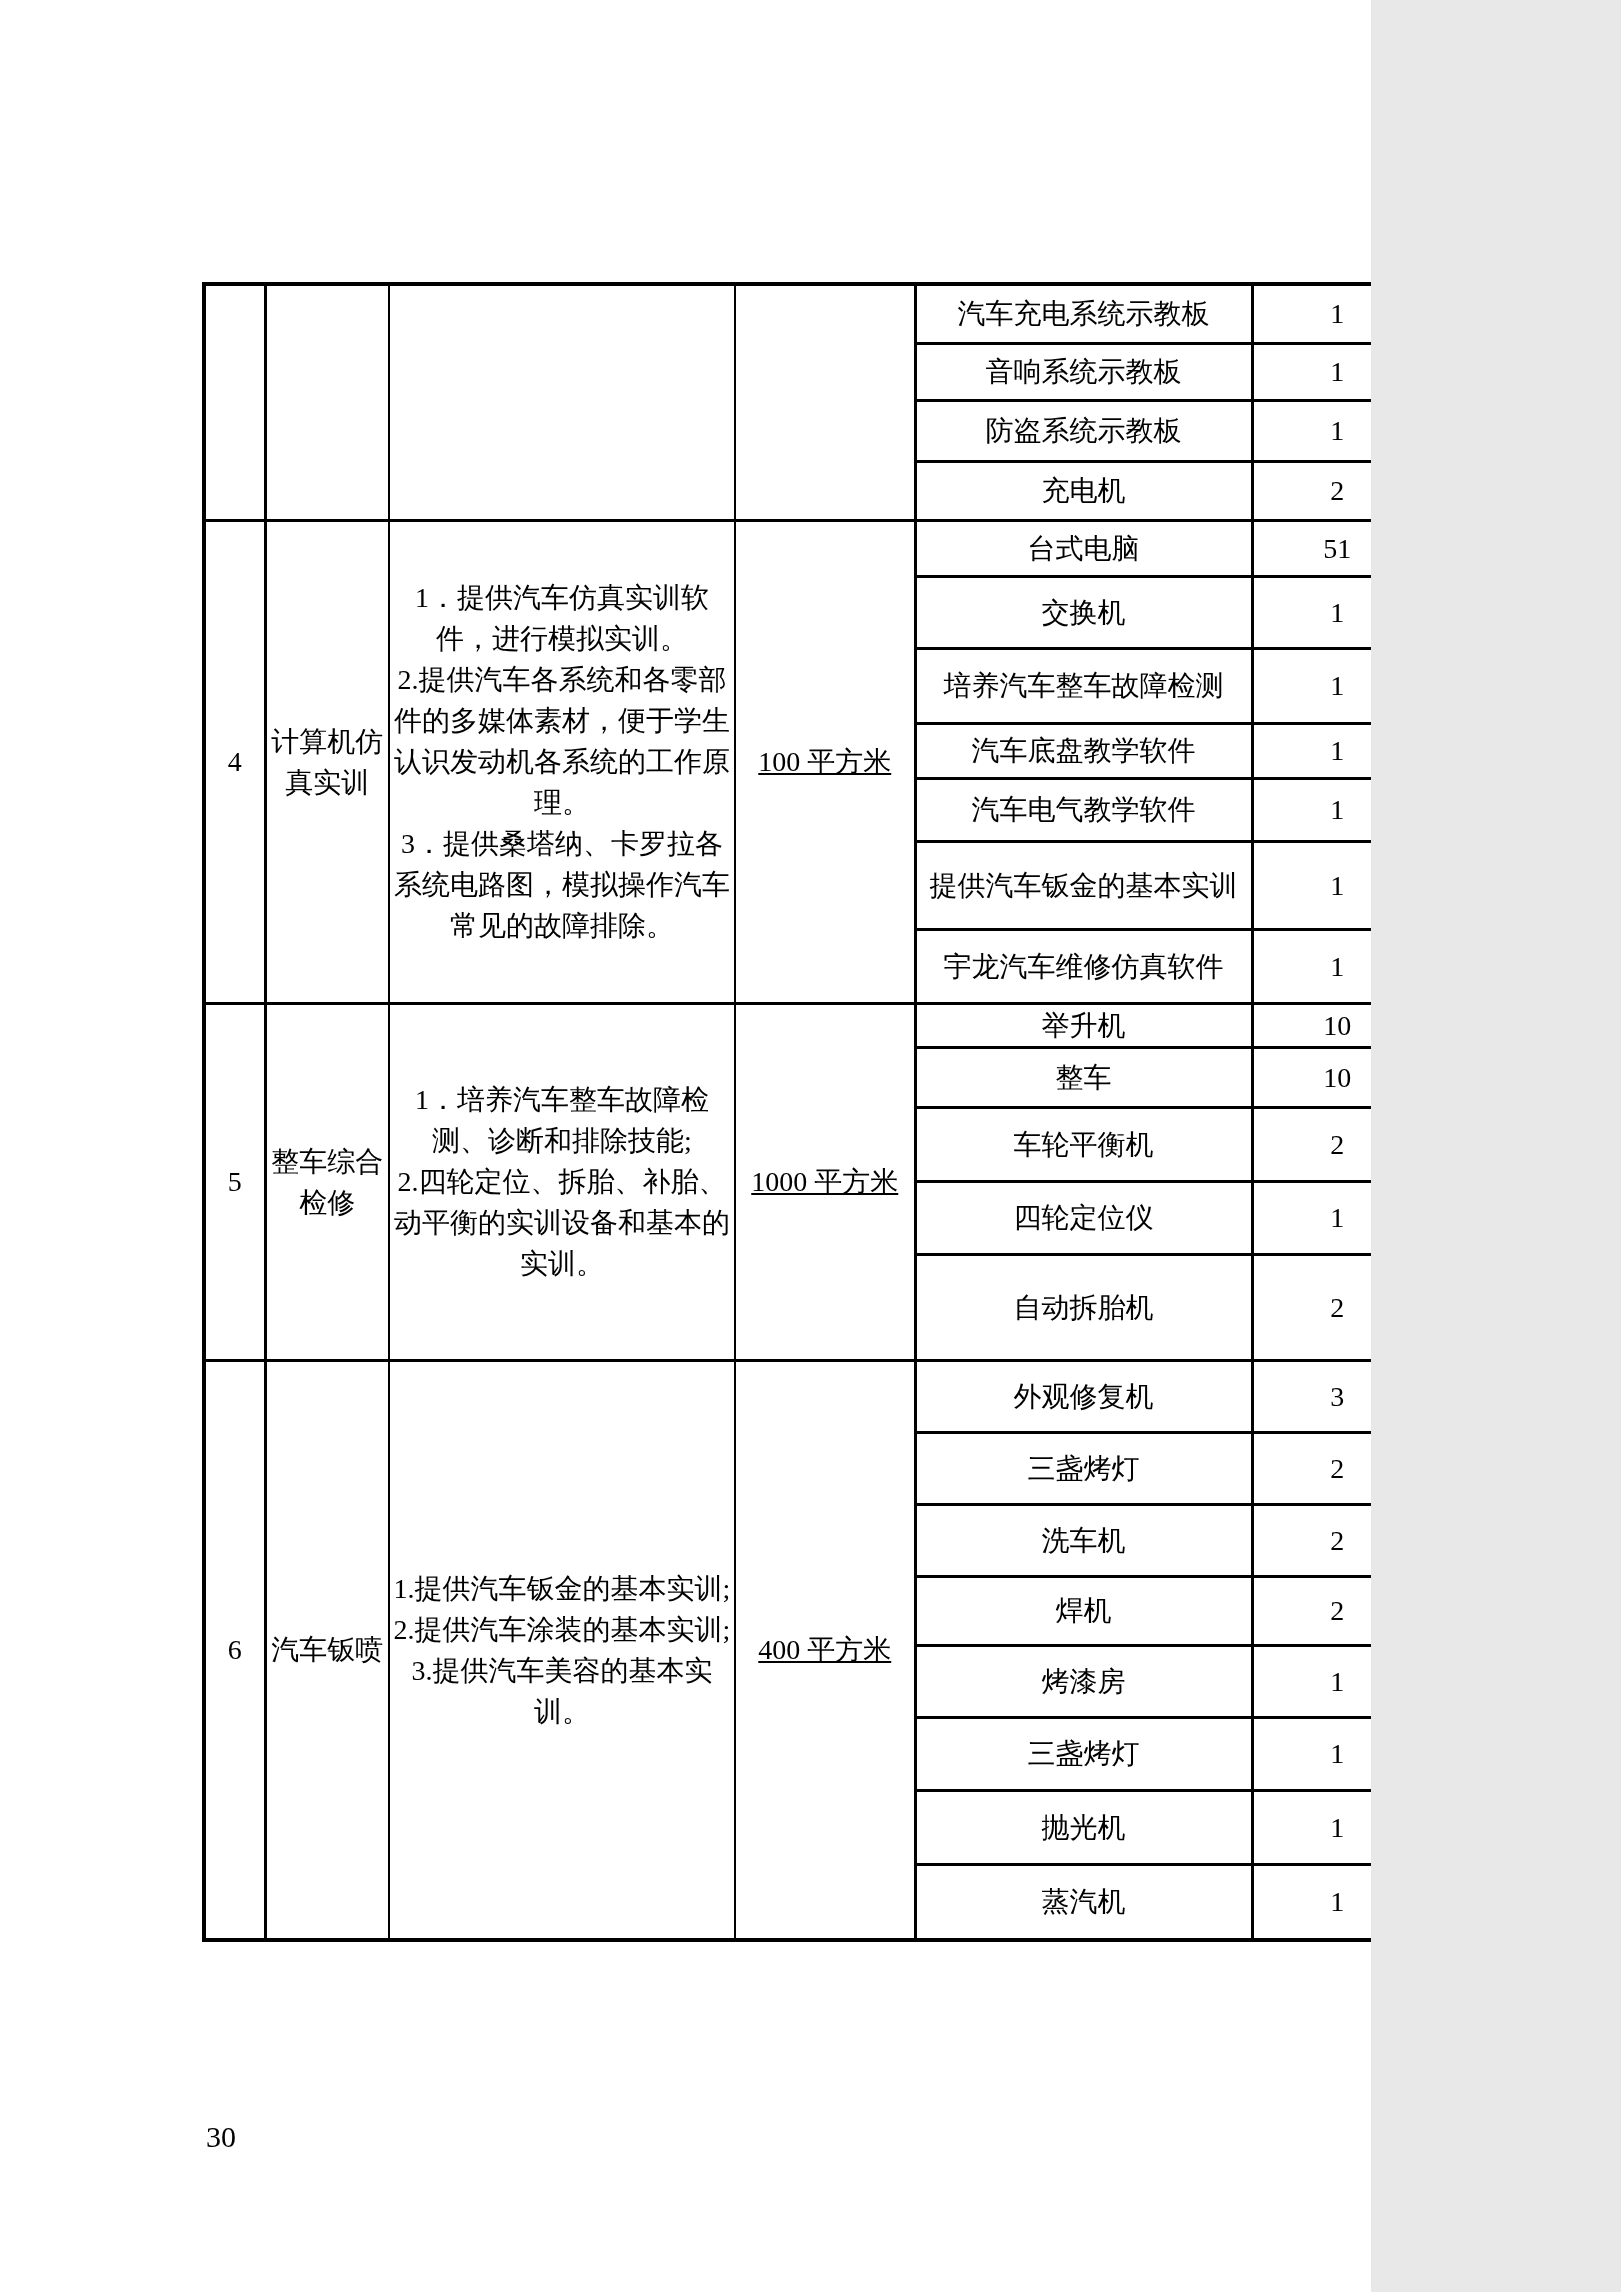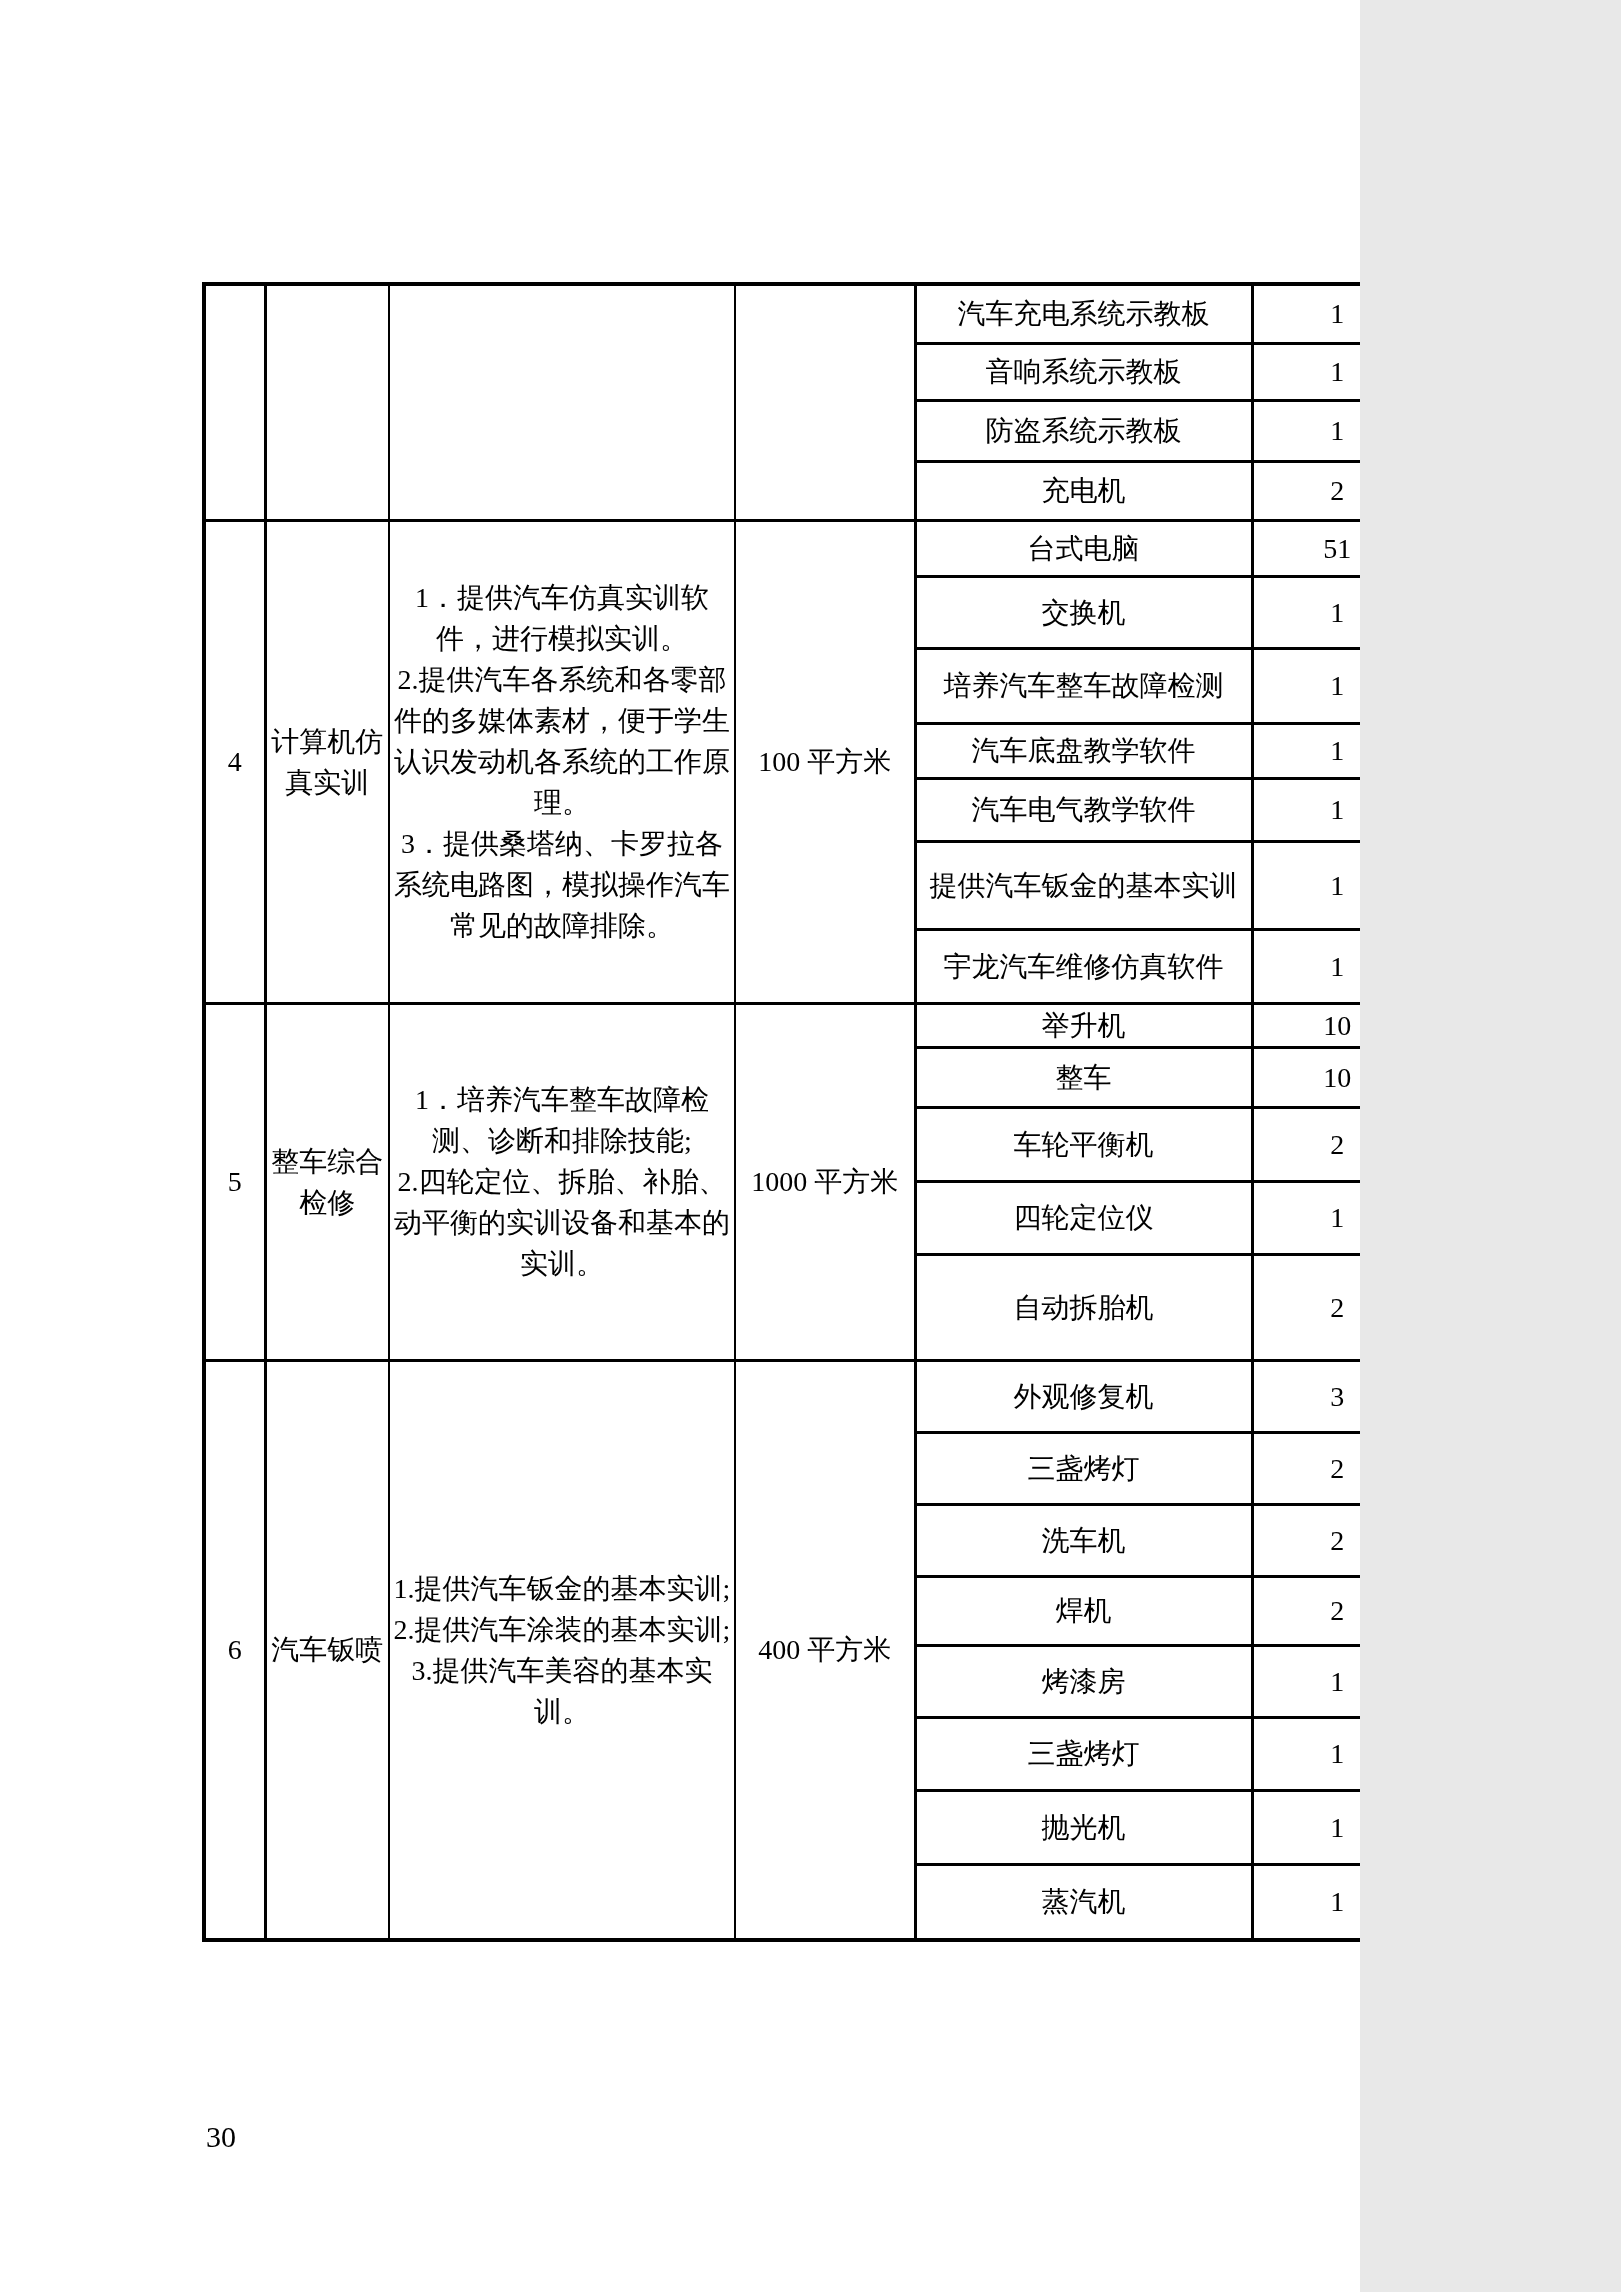--- a/index.html
+++ b/index.html
@@ -3,41 +3,42 @@
 <meta charset="utf-8">
 <style>
   html,body{margin:0;padding:0;background:#e8e8e8;}
   .page{
     position:relative;
     width:1360px;height:2293px;
     background:#ffffff;
     font-family:"Liberation Serif","DejaVu Serif",serif;
     color:#000;
     overflow:hidden;
+    padding-left:11px;
   }
   table.facility{
     position:absolute;left:202px;top:282px;
     border-collapse:collapse;
     table-layout:fixed;
     width:1219px;
     border:4.9px solid #000;
   }
   table.facility td{
     vertical-align:middle;
     text-align:center;
     font-size:28px;
     line-height:41px;
     padding:0;
     border-bottom:3.9px solid #000;
     overflow:hidden;
   }
   td.c-no{border-right:3.9px solid #000;}
   td.c-name{border-right:2px solid #000;padding:0 13.7px;}
   td.c-desc{border-right:2px solid #000;text-align:left;padding:0 12.7px;margin-left:44px;}
-  td.c-area{border-right:3.9px solid #000;padding:0 5.9px;}
+  td.c-area{border-right:3.9px solid #000;padding:0 5.9px;text-decoration:underline;}
   td.c-equip{border-right:3.9px solid #000;padding:0 11.8px;}
   td.c-qty{padding:0 5.9px;}
   .desc-text{white-space:pre-wrap;}
   .page-num{
     position:absolute;left:206px;top:2119px;
     font-size:30px;line-height:35px;
   }
 </style>
 </head>
 <body>

